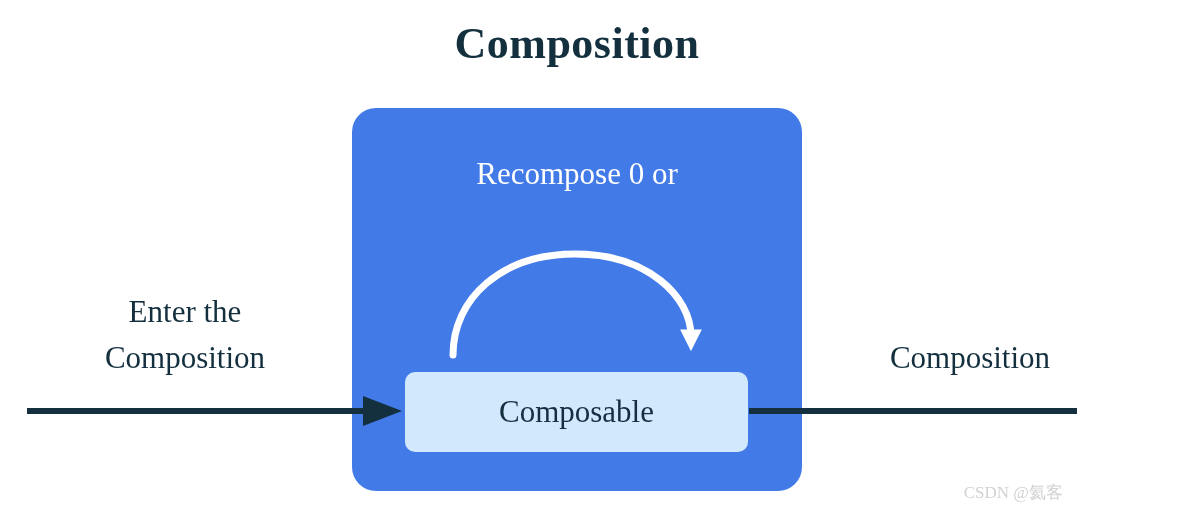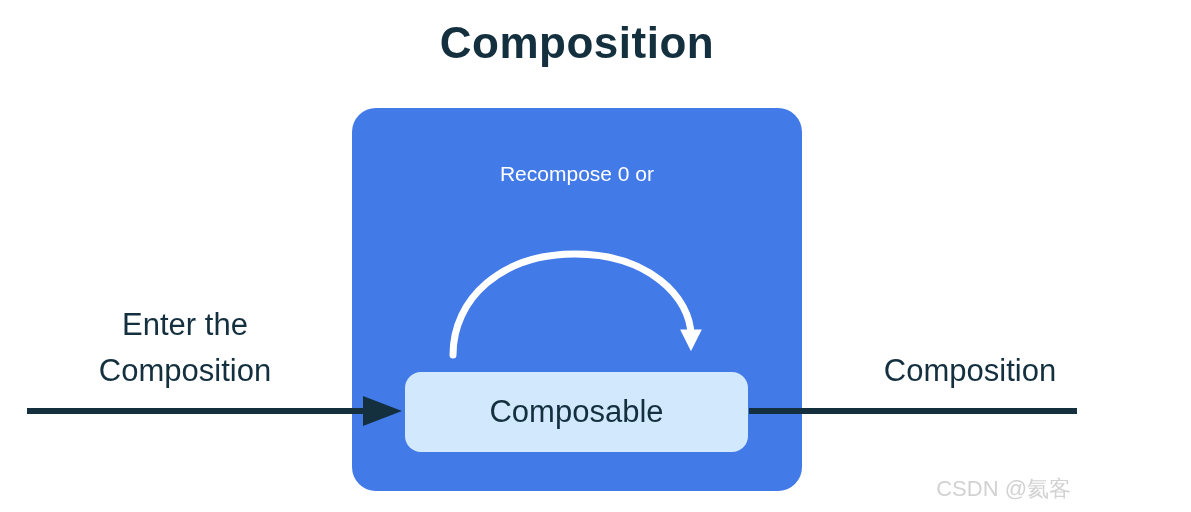--- a/index.html
+++ b/index.html
@@ -10,21 +10,21 @@
     --watermark-gray: #D2D2D2;
     --page-bg: #FFFFFF;
   }
   * { margin: 0; padding: 0; box-sizing: border-box; }
   html, body { background: var(--page-bg); }
   .canvas {
     position: relative;
     width: 1077px;
     height: 512px;
     background: var(--page-bg);
-    font-family: Liberation Sans, sans-serif;
+    font-family: Liberation Serif, serif;
     overflow: hidden;
   }
   .title {
     position: absolute;
     left: 351px; top: 18px; width: 452px;
     text-align: center;
     font-size: 44px;
     font-weight: 700;
     color: var(--text-dark);
     letter-spacing: 0.5px;
@@ -34,21 +34,21 @@
     left: 352px; top: 108px;
     width: 450px; height: 383px;
     background: var(--box-blue);
     border-radius: 24px;
     z-index: 1;
   }
   .recompose-label {
     position: absolute;
     left: 352px; top: 152px; width: 450px;
     text-align: center;
-    font-size: 21px;
+    font-size: 31px;
     line-height: 43px;
     color: var(--arc-white);
     z-index: 4;
   }
   .arrow-layer {
     position: absolute;
     left: 0; top: 0;
     width: 1191px; height: 512px;
     z-index: 2;
   }
@@ -58,46 +58,46 @@
     stroke: var(--arc-white);
     stroke-width: 7;
     fill: none;
     stroke-linecap: round;
   }
   .composable-box {
     position: absolute;
     left: 405px; top: 372px;
     width: 343px; height: 80px;
     background: var(--composable-light-blue);
-    border-radius: 16px;
+    border-radius: 10px;
     display: flex;
     align-items: center;
     justify-content: center;
     z-index: 3;
   }
   .composable-box .label {
     font-size: 31px;
     color: var(--text-dark);
   }
   .side-label {
     position: absolute;
     width: 250px;
-    top: 302px;
+    top: 289px;
     text-align: center;
     font-size: 31px;
     line-height: 46px;
     color: var(--text-dark);
     z-index: 4;
   }
   .side-label.enter { left: 60px; }
   .side-label.leave { left: 845px; }
   .watermark {
     position: absolute;
-    right: 6px; bottom: 8px;
-    font-size: 22px;
+    right: 14px; bottom: 8px;
+    font-size: 17px;
     color: var(--watermark-gray);
     text-shadow: 0 1px 1px rgba(255,255,255,0.9);
     z-index: 5;
   }
 </style>
 </head>
 <body>
 
 <div class="canvas">
 

